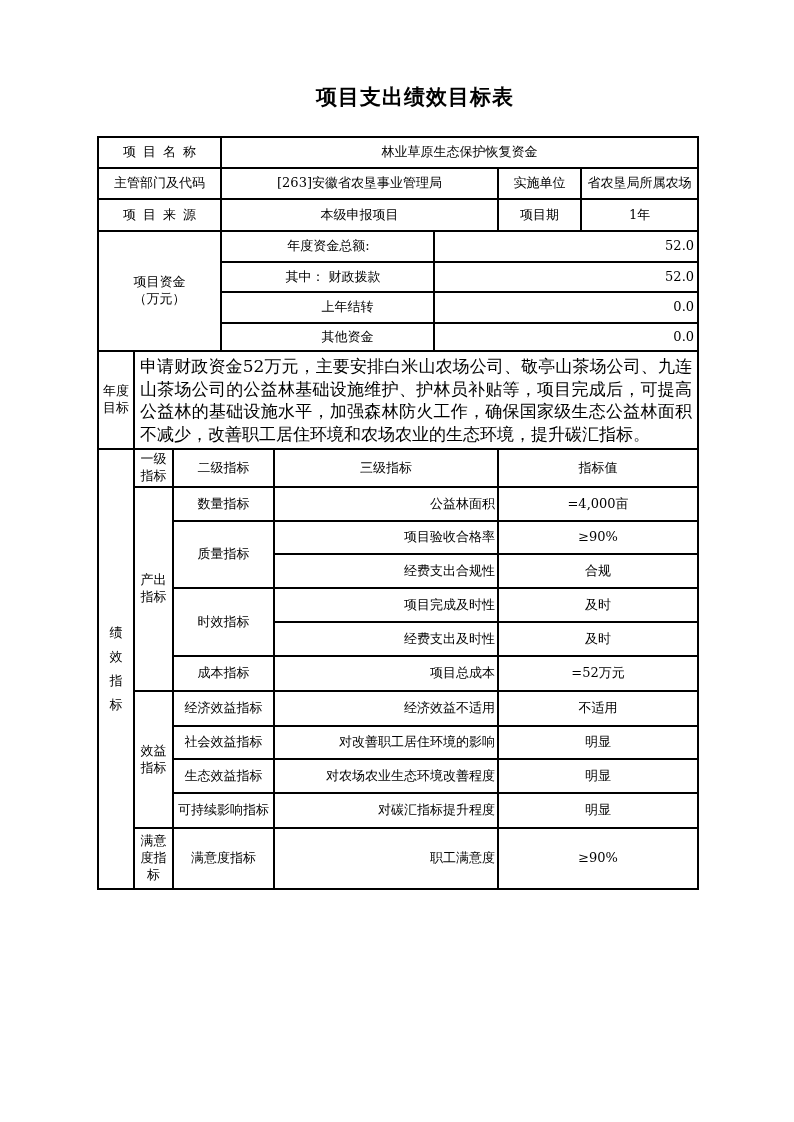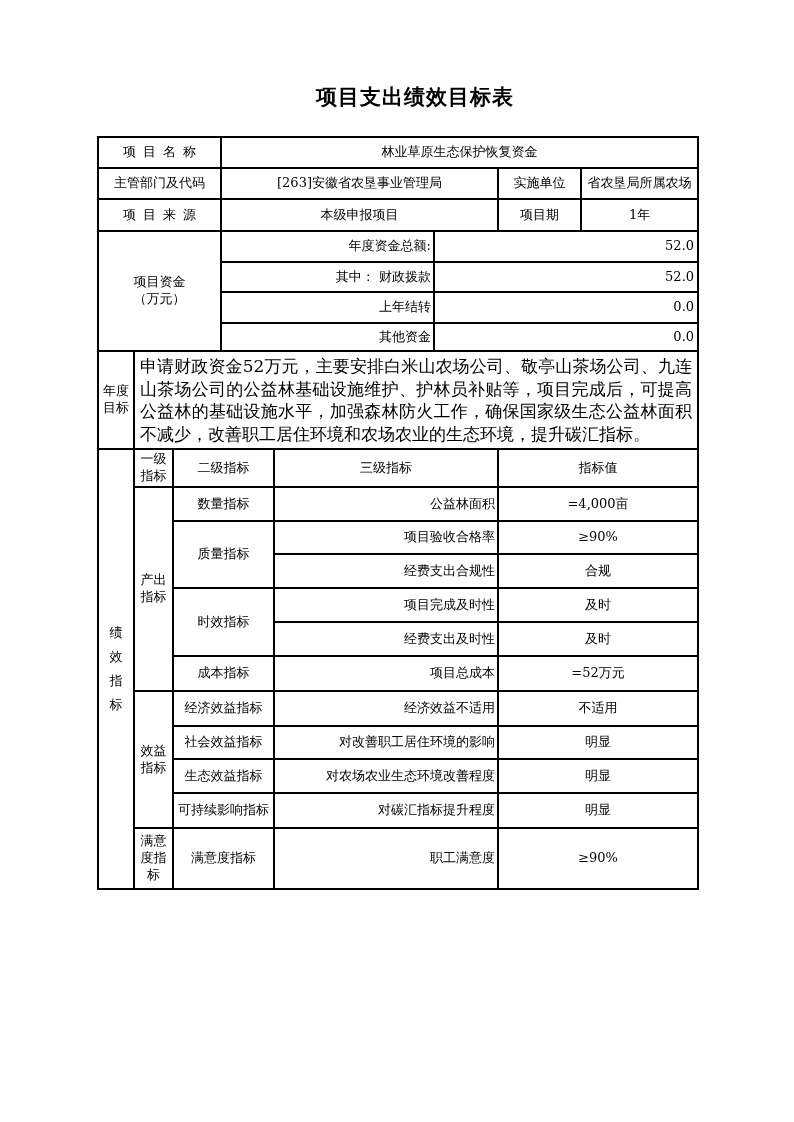--- a/index.html
+++ b/index.html
@@ -44,21 +44,21 @@
   td {
     border: 2px solid #000000;
     font-size: 13px;
     text-align: center;
     vertical-align: middle;
     padding: 1px 2px;
     overflow: hidden;
     line-height: 1.3;
   }
   .pre { white-space: pre-line; }
-  .left { text-align: right; }
+  .left { text-align: center; }
   .right { text-align: right; padding-right: 3px; }
   .spread { letter-spacing: 7px; padding-left: 9px; }
   .ind0 { padding-left: 4px; }
   .ind1 { padding-left: 13px; }
   .ind2 { padding-left: 42px; }
   .l3cell { text-align: right; padding-left: 5px; }
   .goal-text {
     text-align: justify;
     font-size: 17px;
     line-height: 1.33;

